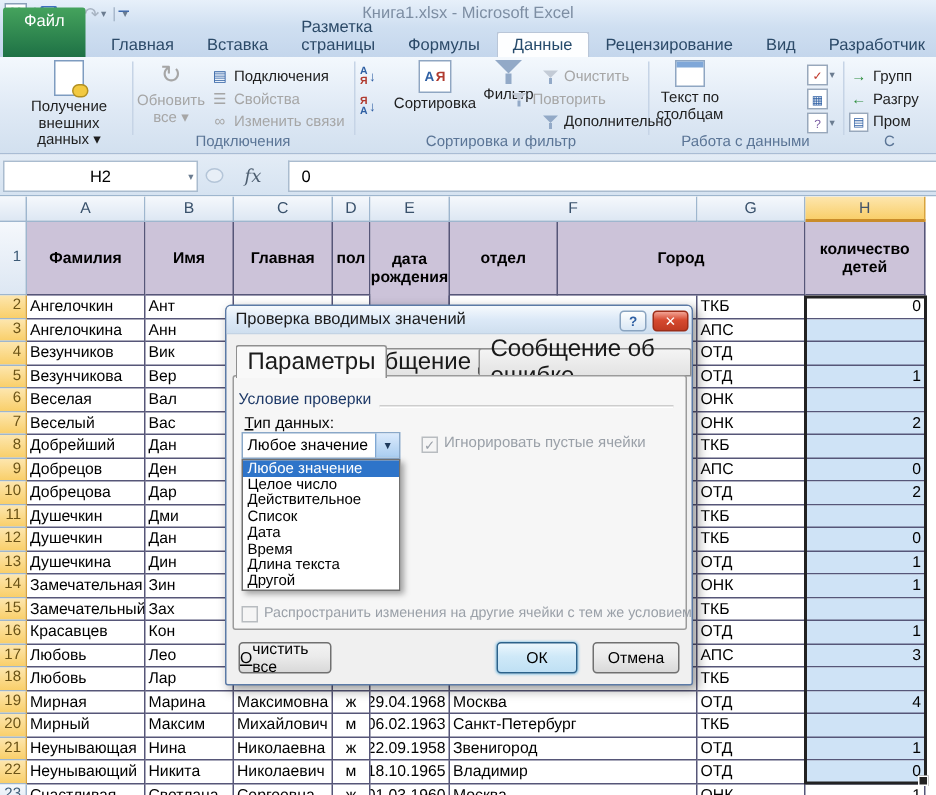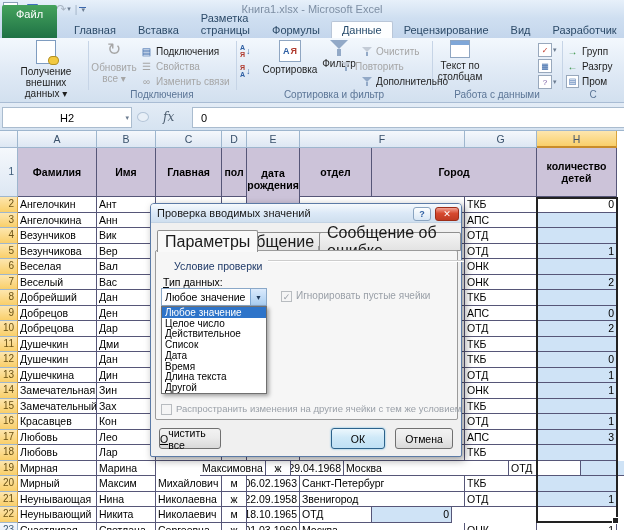--- a/index.html
+++ b/index.html
@@ -101,21 +101,21 @@
   .dlg-btn{position:absolute;top:3px;height:14px;border-radius:3px;display:flex;align-items:center;justify-content:center;
            font-size:9px;box-sizing:border-box;}
   #dlg-help{left:262px;width:18px;background:linear-gradient(#fdfefe,#d9e7f5);border:1px solid #8aa4c0;color:#2e5fa3;font-weight:bold;}
   #dlg-close{left:284px;width:24px;background:linear-gradient(#f2a394,#d6492f 45%,#c03a22);border:1px solid #9c2d18;color:#fff;}
   .dtab{position:absolute;top:28px;height:19px;box-sizing:border-box;border:1px solid #8f8f8f;
         background:linear-gradient(#f4f4f4,#e3e3e3);font-size:16px;color:#1a1a1a;
         display:flex;align-items:center;justify-content:center;border-radius:2px 2px 0 0;padding:0 7px;}
   .dtab.active{top:26px;height:22px;background:#f9f9f9;border-bottom:none;z-index:3;}
   #dlg-panel{position:absolute;left:4px;top:46px;width:303px;height:170px;background:#f6f6f6;
              border:1px solid #9b9b9b;border-radius:2px;box-sizing:border-box;z-index:1;}
-  #grpbox{position:absolute;left:23px;top:56px;width:290px;display:flex;align-items:flex-start;z-index:2;}
+  #grpbox{position:absolute;left:8px;top:56px;width:290px;display:flex;align-items:flex-end;z-index:2;}
   #grpbox .gtext{font-size:10.5px;color:#1f3a68;margin-right:6px;}
   #grpbox .gline{flex:1;height:1px;background:#cdcdcd;border-bottom:1px solid #fff;}
   #type-label{position:absolute;left:12px;top:72px;font-size:10.5px;color:#000;z-index:2;}
   #combo{position:absolute;left:10px;top:84px;width:106px;height:18px;background:#fff;border:1px solid #8aa8c8;
          box-sizing:border-box;display:flex;align-items:center;z-index:2;}
   #combo .cv{flex:1;padding-left:3px;font-size:10.5px;color:#000;overflow:hidden;white-space:nowrap;}
   #combo .carrow{width:15px;height:16px;background:linear-gradient(#dbeafc,#a9cdf0);border-left:1px solid #7fa8d4;
                  display:flex;align-items:center;justify-content:center;font-size:7px;color:#1f3a5c;}
   .chk{position:absolute;display:flex;align-items:flex-start;z-index:2;}
   .chk .box{width:11px;height:11px;background:#f5f5f5;border:1px solid #b8bcc0;box-sizing:border-box;
@@ -543,21 +543,21 @@
         <div class="gc tcell c-right" style="width: 53px;"></div>
         <div class="gc tcell" style="width: 165px;"></div>
         <div class="gc tcell" style="width: 72px;">ТКБ</div>
         <div class="gc tcell c-right hsel" style="width: 80px;"></div>
         <div class="gc" style="width: 7px;"></div>
       </div>
       <div class="grow" style="height: 15.5px;">
         <div class="gc rowhdr sel" style="width: 18px;">19</div>
         <div class="gc tcell" style="width: 79px;">Мирная</div>
         <div class="gc tcell" style="width: 59px;">Марина</div>
-        <div class="gc tcell" style="width: 66px; margin-left: 44px;">Максимовна</div>
+        <div class="gc tcell" style="width: 66px;">Максимовна</div>
         <div class="gc tcell c-center" style="width: 25px;">ж</div>
         <div class="gc tcell c-right" style="width: 53px;">29.04.1968</div>
         <div class="gc tcell" style="width: 165px;">Москва</div>
         <div class="gc tcell" style="width: 72px;">ОТД</div>
         <div class="gc tcell c-right hsel" style="width: 80px;">4</div>
         <div class="gc" style="width: 7px;"></div>
       </div>
       <div class="grow" style="height: 15.5px;">
         <div class="gc rowhdr sel" style="width: 18px;">20</div>
         <div class="gc tcell" style="width: 79px;">Мирный</div>
@@ -582,20 +582,21 @@
         <div class="gc tcell c-right hsel" style="width: 80px;">1</div>
         <div class="gc" style="width: 7px;"></div>
       </div>
       <div class="grow" style="height: 15.5px;">
         <div class="gc rowhdr sel" style="width: 18px;">22</div>
         <div class="gc tcell" style="width: 79px;">Неунывающий</div>
         <div class="gc tcell" style="width: 59px;">Никита</div>
         <div class="gc tcell" style="width: 66px;">Николаевич</div>
         <div class="gc tcell c-center" style="width: 25px;">м</div>
         <div class="gc tcell c-right" style="width: 53px;">18.10.1965</div>
+        <div class="gc tcell" style="width: 165px;">Владимир</div>
         <div class="gc tcell" style="width: 72px;">ОТД</div>
         <div class="gc tcell c-right hsel" style="width: 80px;">0</div>
         <div class="gc" style="width: 7px;"></div>
       </div>
       <div class="grow" style="height: 15.5px;">
         <div class="gc rowhdr" style="width: 18px;">23</div>
         <div class="gc tcell" style="width: 79px;">Счастливая</div>
         <div class="gc tcell" style="width: 59px;">Светлана</div>
         <div class="gc tcell" style="width: 66px;">Сергеевна</div>
         <div class="gc tcell c-center" style="width: 25px;">ж</div>

